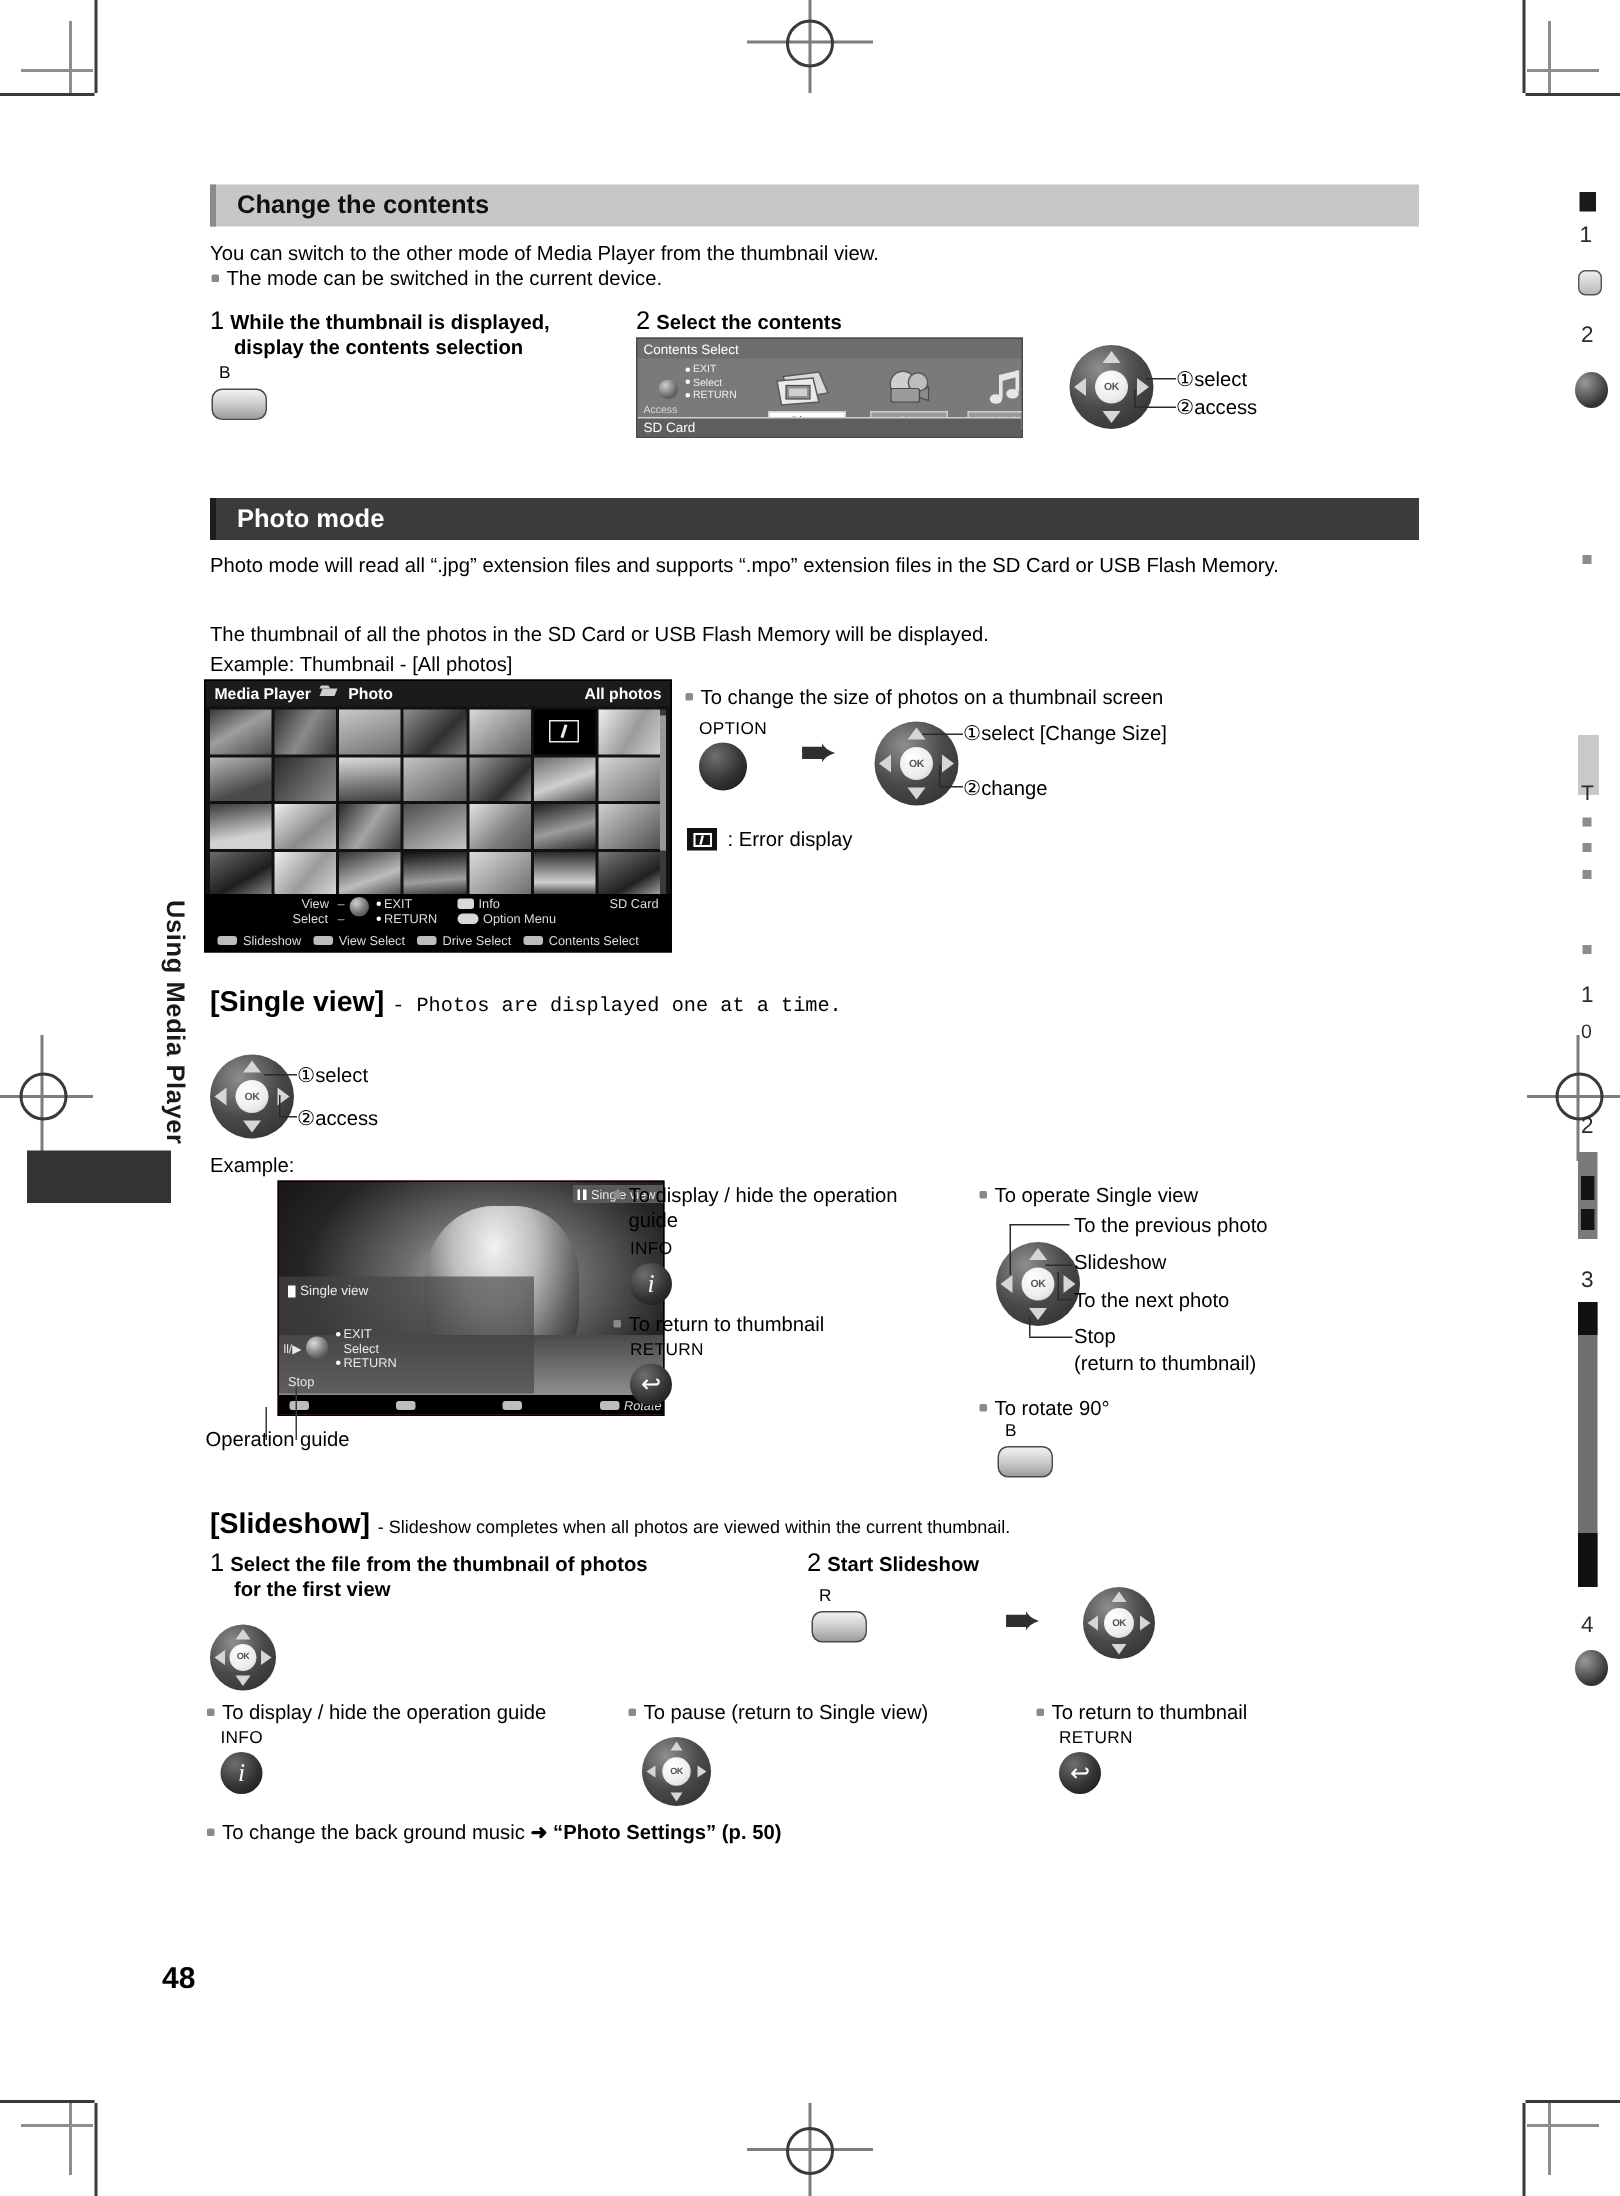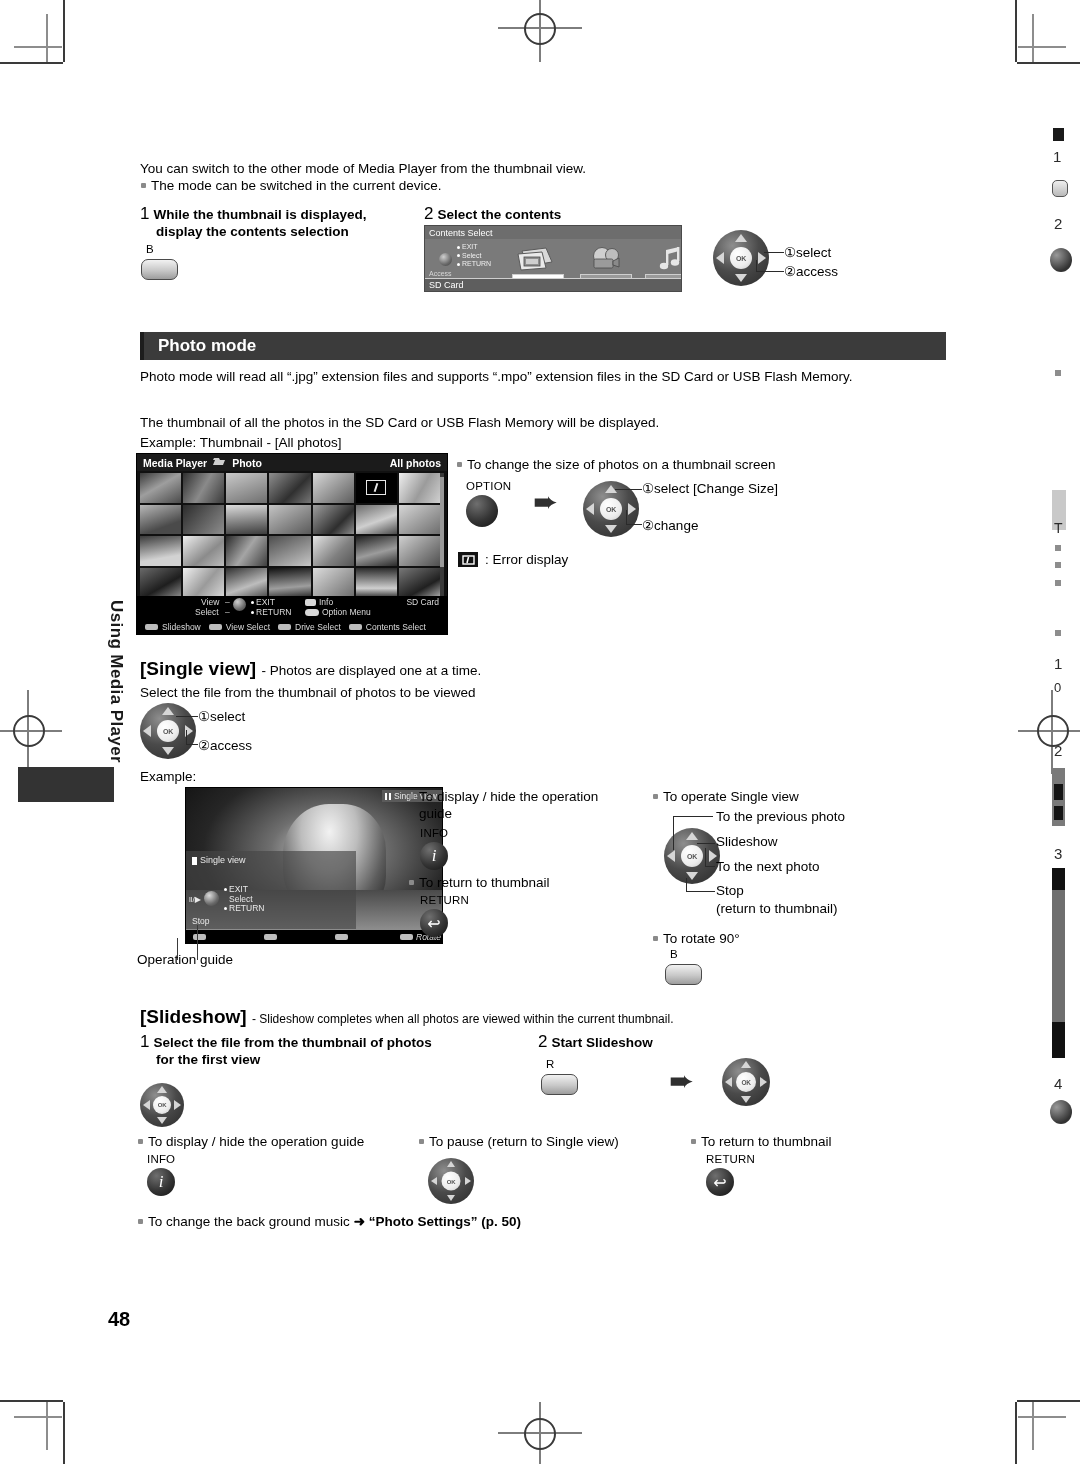--- a/index.html
+++ b/index.html
@@ -44,21 +44,21 @@
   .body-txt { position: absolute; font-size: 13.5px; line-height: 17px; color: #000; }
   .bullet { position: relative; padding-left: 11px; }
   .bullet::before {
     content: ""; position: absolute; left: 1px; top: 6px;
     width: 5px; height: 5px; background: #8a8a8a; border-radius: 1px;
   }
   .step { position: absolute; font-size: 13.5px; font-weight: bold; line-height: 17px; }
   .step .num { font-size: 17px; font-weight: normal; margin-right: 4px; }
 
   .h-brack { position: absolute; font-size: 19px; font-weight: bold; }
-  .h-brack .sub { font-size: 13.5px; font-weight: normal; }
+  .h-brack .sub { font-size: 13.5px; font-weight: normal; font-family: Liberation Mono, monospace; }
   .h-brack .subb { font-size: 12px; font-weight: normal; }
 
   
   .colbtn { position: absolute; width: 37px; height: 21px; }
   .colbtn .cap { position: absolute; top: -16px; left: 5px; font-size: 11.5px; }
   .colbtn .body {
     position: absolute; top: 0; left: 0; width: 37px; height: 21px;
     border-radius: 7px; border: 1.6px solid #4a4a4a;
     background: linear-gradient(180deg,#f2f2f2 0%,#c8c8c8 55%,#9d9d9d 100%);
   }
@@ -254,20 +254,21 @@
     <div style="position:absolute;left:1052px;top:868px;width:13px;height:190px;background:#6f6f6f;"></div>
     <div style="position:absolute;left:1052px;top:868px;width:13px;height:22px;background:#111;"></div>
     <div style="position:absolute;left:1052px;top:1022px;width:13px;height:36px;background:#111;"></div>
     <div style="position:absolute;left:1054px;top:1075px;font-size:15px;color:#2b2b2b;">4</div>
     <div style="position:absolute;left:1050px;top:1100px;width:22px;height:24px;border-radius:50%;background:radial-gradient(circle at 30% 30%,#9a9a9a,#333 70%);"></div>
   </div>
 
   <div class="side-label">Using Media Player</div>
   <div class="side-tab"></div>
 
+  <div class="sec-head grey" style="top:123px;">Change the contents</div>
 
   <div class="body-txt" style="left:140px;top:177px;width:790px;">
     <div class="bullet">The mode can be switched in the current device.</div>
   </div>
   <div class="body-txt" style="left:140px;top:160px;width:790px;">You can switch to the other mode of Media Player from the thumbnail view.</div>
 
   <div class="step" style="left:140px;top:205px;width:290px;">
     <span class="num">1</span><span>While the thumbnail is displayed,</span><br>
     <span style="margin-left:16px;">display the contents selection</span>
   </div>
@@ -472,21 +473,20 @@
           <line x1="6.5" y1="2" x2="5" y2="8" stroke="#fff" stroke-width="1.6"></line>
         </svg>
     </span>
     <span class="body-txt" style="position:static;">: Error display</span>
   </div>
 
   <div class="h-brack" style="left:140px;top:658px;">
     <span>[Single view]</span>
     <span class="sub">- Photos are displayed one at a time.</span>
   </div>
-  <div class="body-txt" style="left:140px;top:684px;width:700px;">Select the file from the thumbnail of photos to be viewed</div>
 
   <div class="dpad" style="left:140px;top:703px;width:56px;height:56px;">
     <div class="disc"></div>
     <div class="tri t-up"></div>
     <div class="tri t-down"></div>
     <div class="tri t-left"></div>
     <div class="tri t-right"></div>
     <div class="ok" style="width:22px;height:22px;">OK</div>
   </div>
   <div class="lead" style="left:176px;top:716px;width:22px;"></div>

